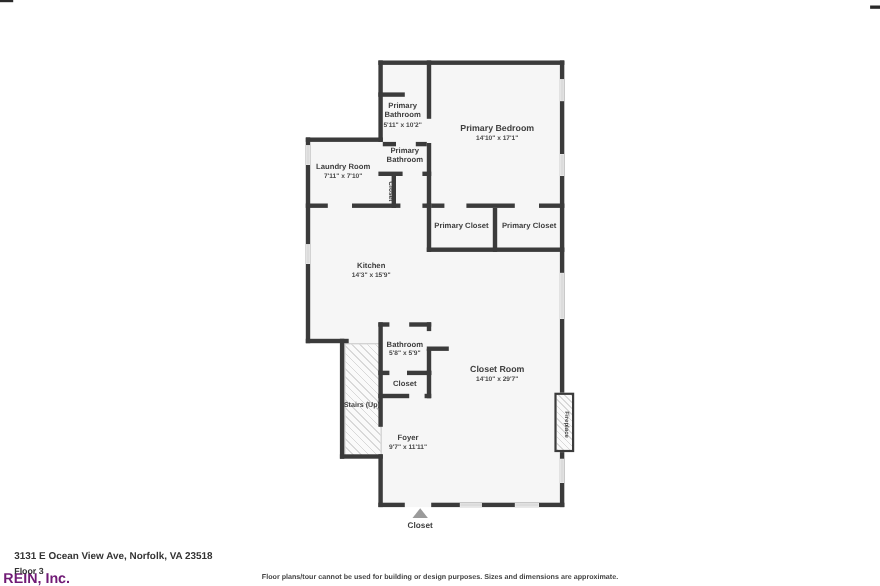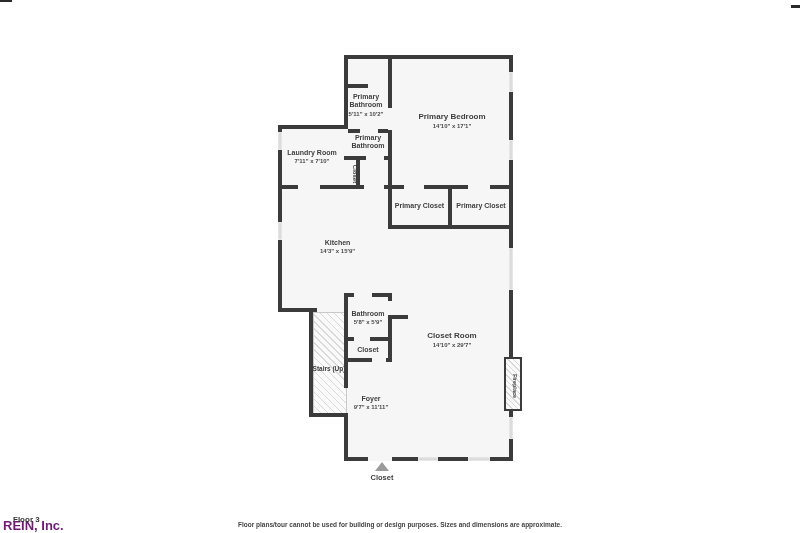--- a/index.html
+++ b/index.html
@@ -154,18 +154,19 @@
   </div>
 
   <div class="fireplace-box">
     <div class="fireplace-lbl">Fireplace</div>
   </div>
 
   <div class="entry-arrow"></div>
   <div class="entry-lbl">Closet</div>
 
   <div class="watermark">REIN, Inc.</div>
+  <div class="address">3131 E Ocean View Ave, Norfolk, VA 23518</div>
   <div class="floor">Floor 3</div>
   <div class="disclaimer">Floor plans/tour cannot be used for building or design purposes. Sizes and dimensions are approximate.</div>
 
   <div class="mark" style="left:0;top:0;width:12px;height:2px"></div>
   <div class="mark" style="left:791px;top:5px;width:9px;height:3px"></div>
 </div>
 
 </body></html>

